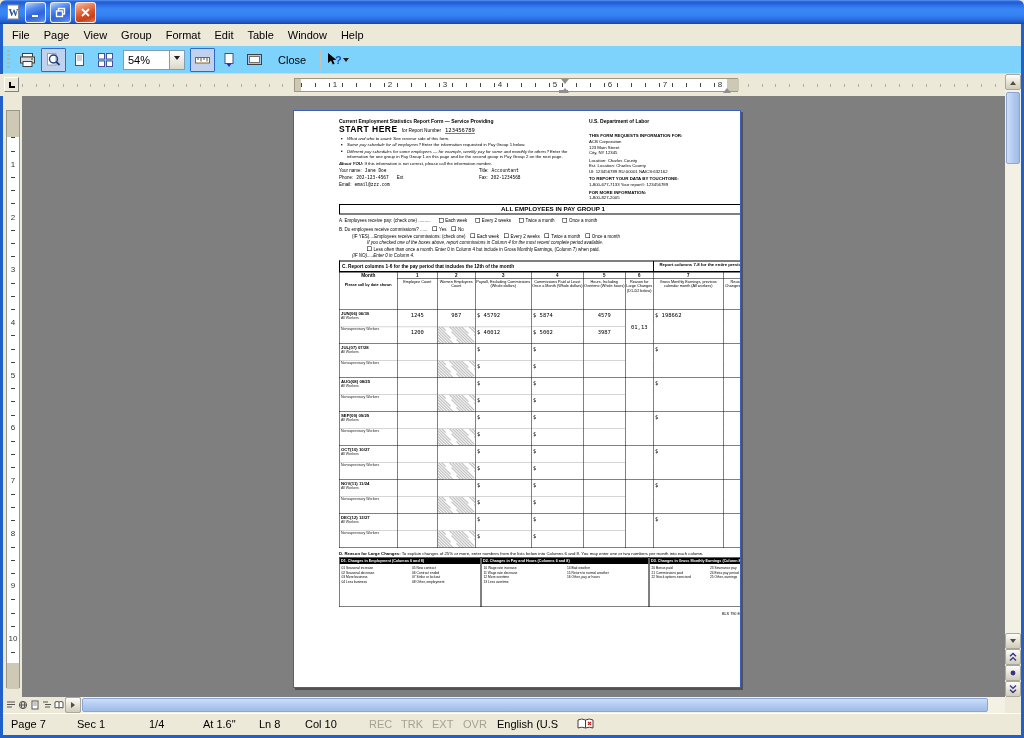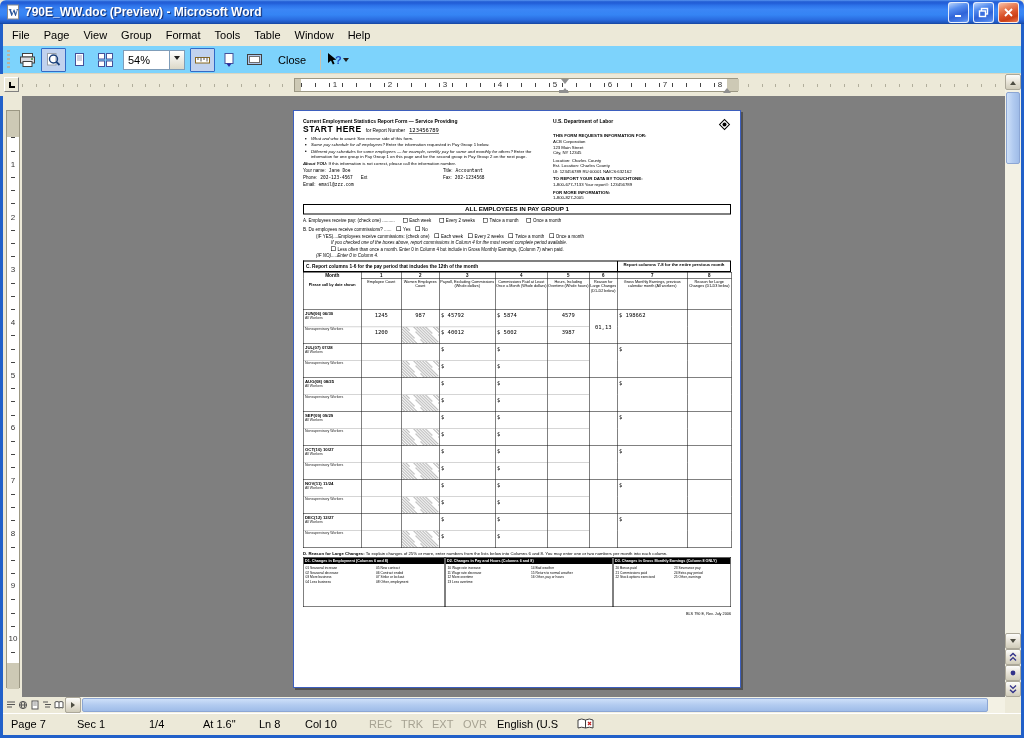--- a/index.html
+++ b/index.html
@@ -59,21 +59,21 @@
 .ind-rect{position:absolute;width:9px;height:3px;background:#8f8f8f;top:11px;}
 .vruler-col{position:absolute;left:3px;top:96px;width:19px;height:601px;background:#ECE9D8;}
 .vstrip{position:absolute;left:3px;top:14px;width:14px;height:578px;background:#fff;border:1px solid #9b9783;}
 .vticks{position:absolute;inset:0;background-image:repeating-linear-gradient(180deg,#444 0 1px,transparent 1px 13.2px);
  background-size:4px 100%;background-position:center 0;background-repeat:no-repeat;}
 .vmz{position:absolute;left:0;width:100%;background:#CDC9B5;}
 .vnum{position:absolute;left:0;width:100%;text-align:center;font-size:8px;line-height:9px;color:#333;transform:translateY(-50%);background:#fff;}
 
 
 .canvas{position:absolute;left:22px;top:96px;width:983px;height:601px;background:#7F7F7F;overflow:hidden;}
-.page{position:absolute;left:271px;top:14px;width:448px;height:578px;background:#fff;border:1px solid #3D5FBE;overflow:hidden;box-shadow:2px 2px 0 rgba(0,0,0,.35);}
+.page{position:absolute;left:271px;top:14px;width:448px;height:578px;background:#fff;border:1px solid #3D5FBE;overflow:hidden;box-shadow:2px 2px 0 rgba(0,0,0,.35);padding-left:36px;}
 .page-scale{width:892px;height:1152px;transform:scale(.5);transform-origin:0 0;padding:14px 18px;color:#000;font-size:9px;}
 
 
 .ph-row{display:flex;}
 .ph-left{width:500px;padding-right:12px;}
 .ph-right{flex:1;}
 .f-title{font-weight:bold;font-size:10px;}
 .start-row{display:flex;align-items:baseline;gap:8px;margin-top:2px;}
 .start-here{font-size:17px;font-weight:bold;letter-spacing:1px;}
 .for-report{font-size:9.5px;}
@@ -167,21 +167,20 @@
   <div class="eb r"></div>
   <div class="eb b"></div>
 
   <div class="titlebar">
     <span class="doc-icon">
       <svg width="16" height="16" viewBox="0 0 16 16">
           <rect x="2.5" y="1" width="11" height="14" fill="#fff" stroke="#8a8a8a"></rect>
           <text x="3.5" y="12" font-size="10" font-weight="bold" fill="#2b579a" font-family="Liberation Serif,serif">W</text>
         </svg>
     </span>
-    <span class="title-text">790E_WW.doc (Preview) - Microsoft Word</span>
     <span class="wbtn">
         <svg width="11" height="11" viewBox="0 0 11 11">
           <rect x="2" y="8" width="6" height="2" fill="#fff"></rect>
         </svg>
       </span>
     <span class="wbtn">
         <svg width="11" height="11" viewBox="0 0 11 11">
           <rect x="3.5" y="1.5" width="6" height="5.5" fill="none" stroke="#fff" stroke-width="1.4"></rect>
           <rect x="1.5" y="4" width="6" height="5.5" fill="#3a6fe0" stroke="#fff" stroke-width="1.4"></rect>
         </svg>
@@ -192,21 +191,21 @@
         </svg>
       </span>
   </div>
 
   <div class="menubar">
     <span class="menu-item">File</span>
     <span class="menu-item">Page</span>
     <span class="menu-item">View</span>
     <span class="menu-item">Group</span>
     <span class="menu-item">Format</span>
-    <span class="menu-item">Tools</span>
+    <span class="menu-item">Edit</span>
     <span class="menu-item">Table</span>
     <span class="menu-item">Window</span>
     <span class="menu-item">Help</span>
   </div>
 
   <div class="toolbar">
     <span class="tgrip"></span>
     <span class="tbt tbtn">
         <svg width="17" height="16" viewBox="0 0 17 16">
           <rect x="3.5" y="1.5" width="10" height="3.5" fill="#fff" stroke="#404040"></rect>

